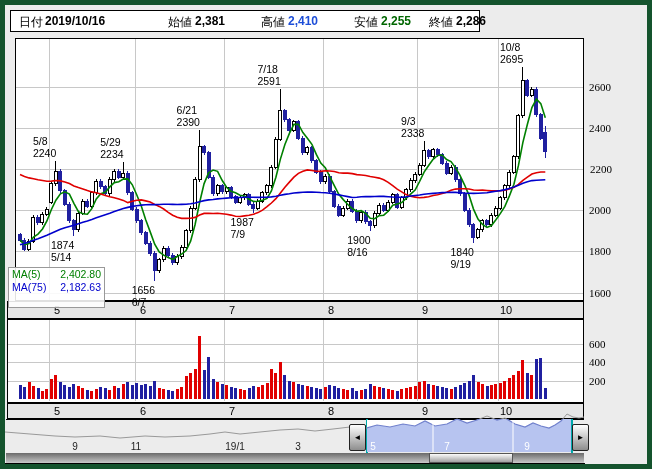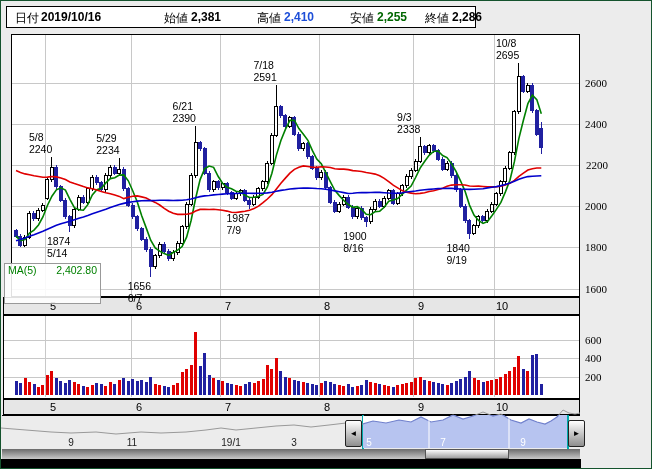--- a/index.html
+++ b/index.html
@@ -1,16 +1,16 @@
 <!DOCTYPE html>
 <html><head>
 <meta charset="utf-8">
 <style>
   html,body{margin:0;padding:0;background:#888;}
-  #app{position:relative;width:652px;height:469px;background:#ececec;border:1px solid #14532d;
+  #app{position:relative;width:652px;height:469px;background:#ececec;border:5px solid #14532d;
        box-sizing:border-box;overflow:hidden;font-family:"Liberation Sans","DejaVu Sans",sans-serif;}
   .pane{position:absolute;box-sizing:border-box;}
   #header-box{left:5px;top:5px;width:470px;height:22px;background:#fff;border:1px solid #000;z-index:4;font-size:12px;}
   #header-box span{position:absolute;top:3px;white-space:nowrap;}
   .hlabel{color:#000;font-weight:normal;}
   .hvalue{font-weight:bold;}
   #main-pane{left:10px;top:33px;width:569px;height:263px;background:#fff;border:1px solid #000;z-index:1;}
   #strip1{left:2px;top:296px;width:577px;height:18px;background:#e6e6e6;border:1px solid #000;z-index:1;}
   #vol-pane{left:2px;top:314px;width:577px;height:84px;background:#fff;border:1px solid #000;z-index:1;}
   #strip2{left:2px;top:398px;width:577px;height:16px;background:#e6e6e6;border:1px solid #000;z-index:1;}
@@ -60,20 +60,24 @@
   <div id="bottom-bar" class="pane"></div>
 
   <div id="scrollbar" class="pane">
     <div id="scroll-thumb" style="left: 423px; width: 84px;"></div>
   </div>
 
   <div id="ma-legend" class="pane">
     <div class="row">
         <span style="color:#008000">MA(5)</span>
         <span style="color:#008000">2,402.80</span>
+      </div>
+    <div class="row">
+        <span style="color:#0000cc">MA(75)</span>
+        <span style="color:#0000cc">2,182.63</span>
       </div>
   </div>
 
 
   <div class="teal-line" style="left: 361px; background: rgb(0, 170, 170);"></div>
   <div class="teal-line" style="left: 566px; background: rgb(0, 170, 170);"></div>
   <button class="nav-btn" id="nav-left" style="left: 344px;">◄</button>
   <button class="nav-btn" id="nav-right" style="left: 567px;">►</button>
 
   <svg id="chart-svg" width="652" height="469">

